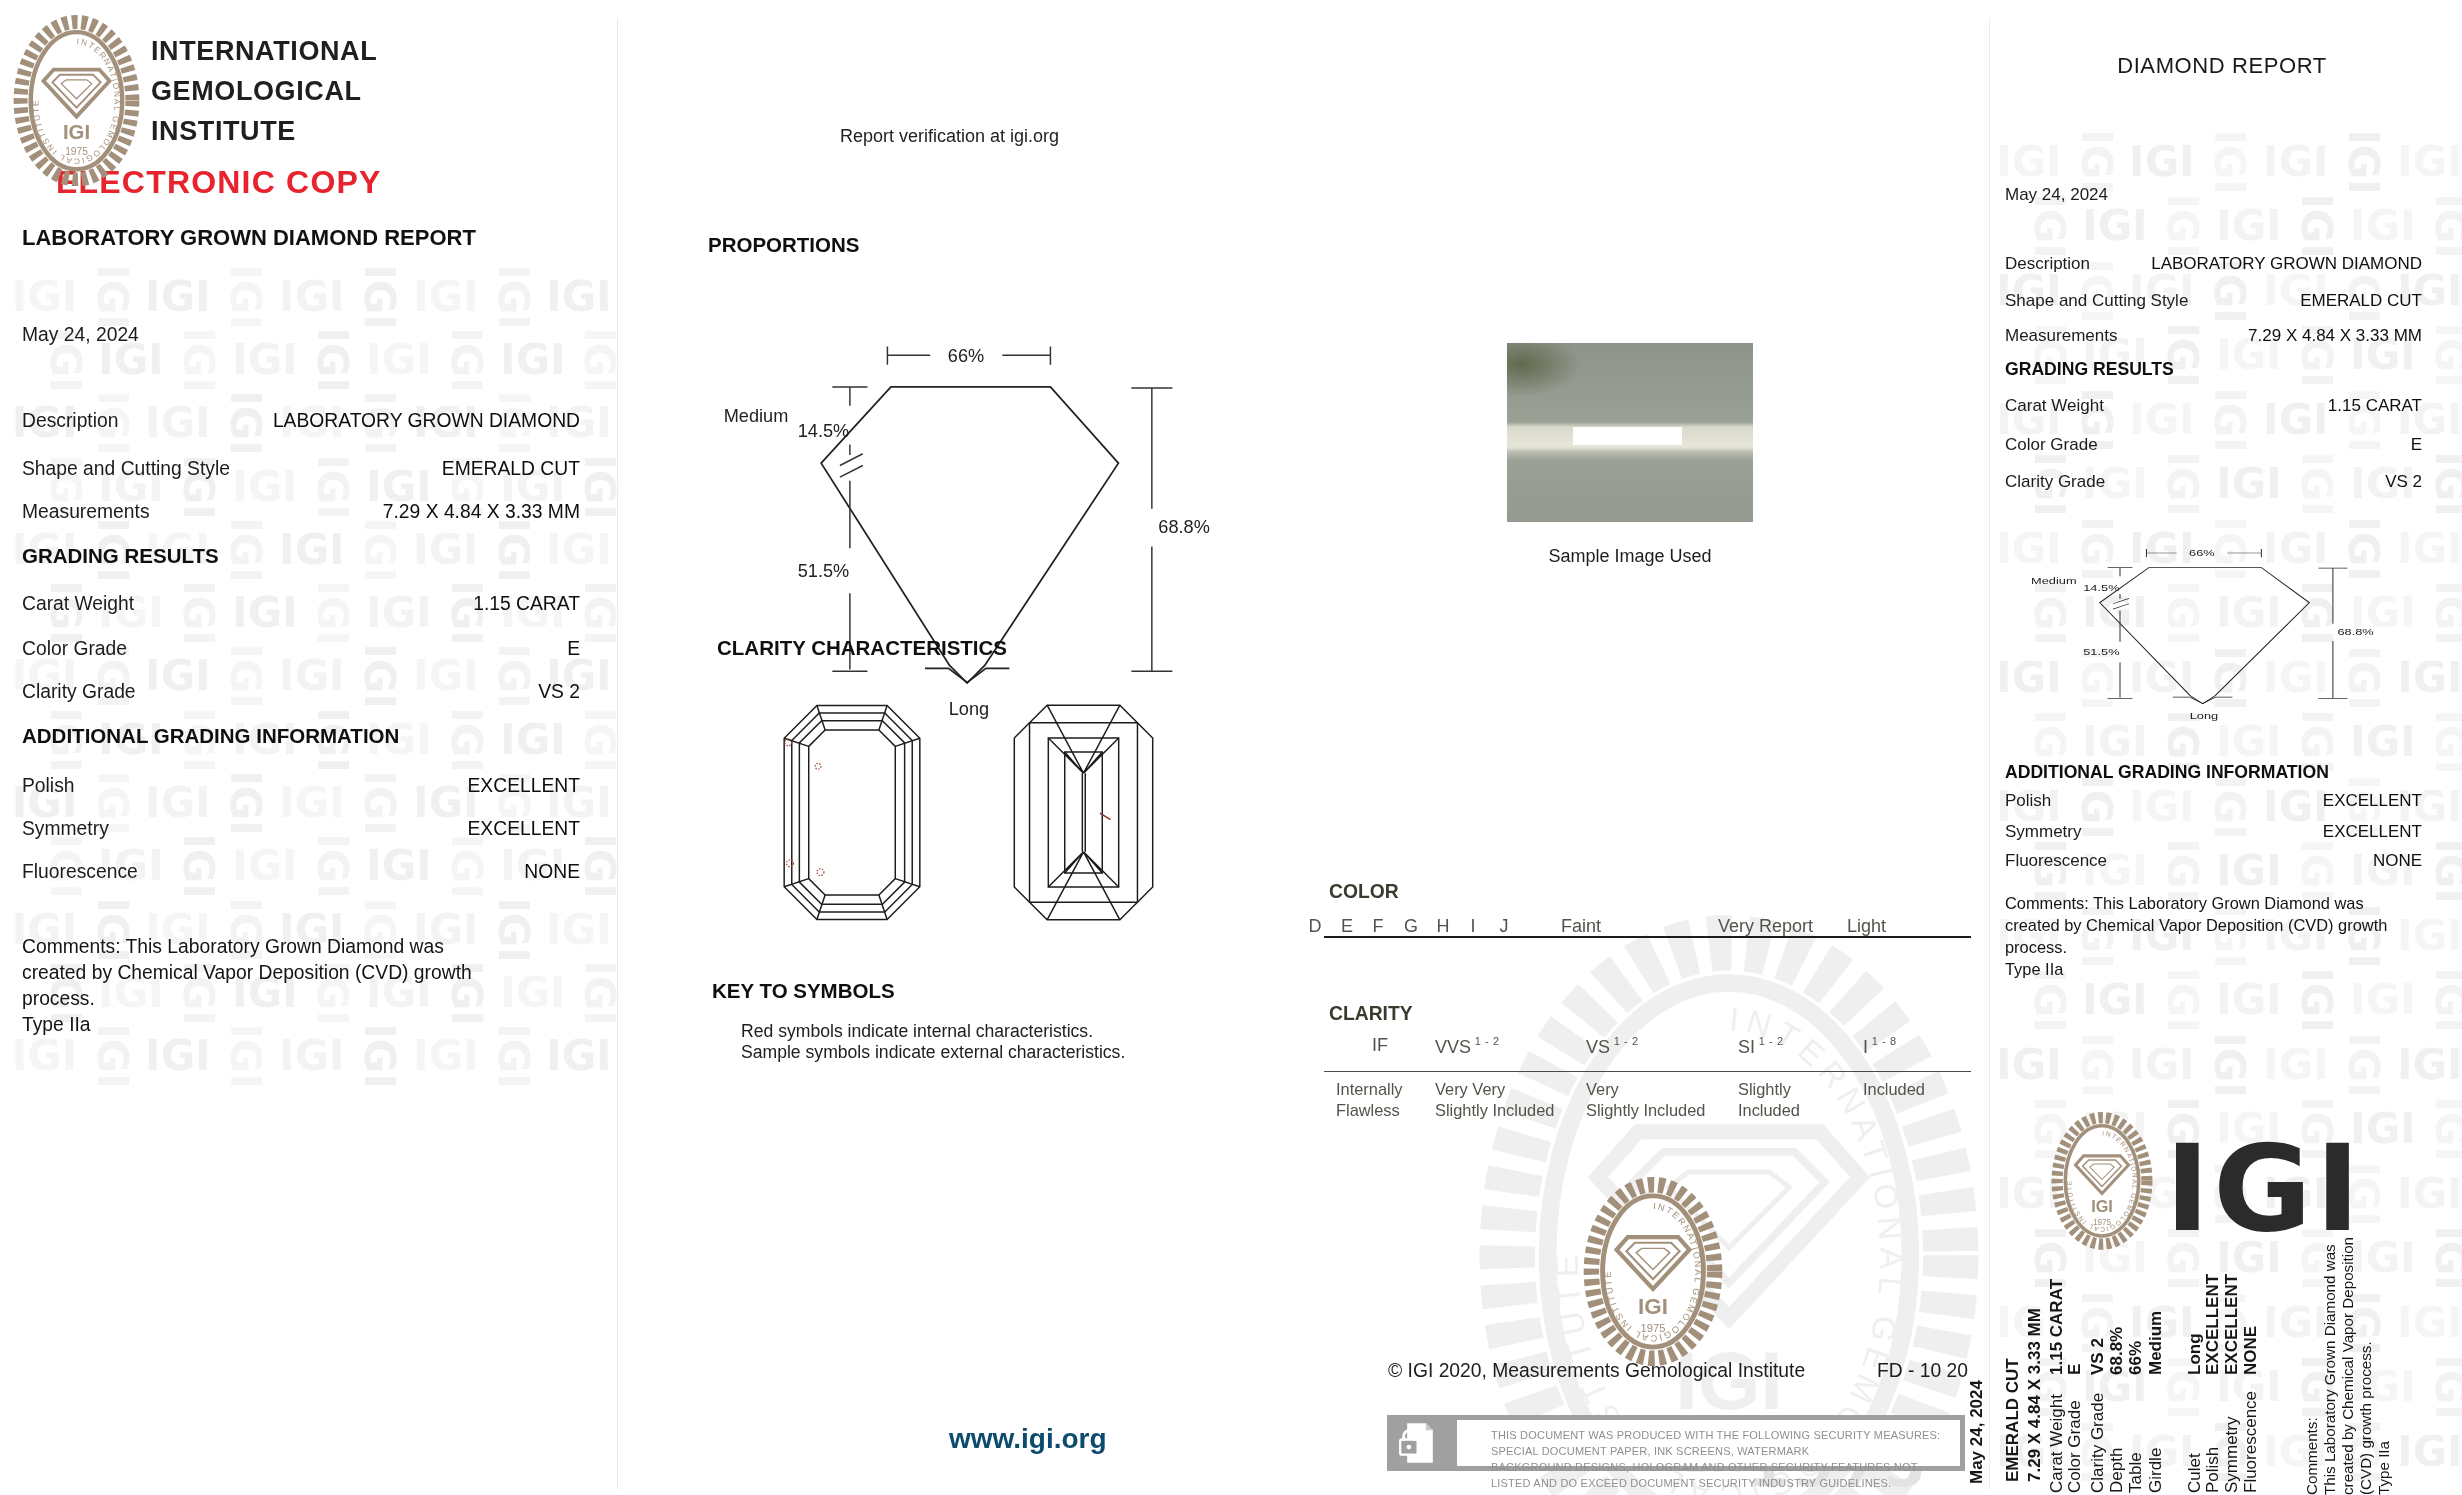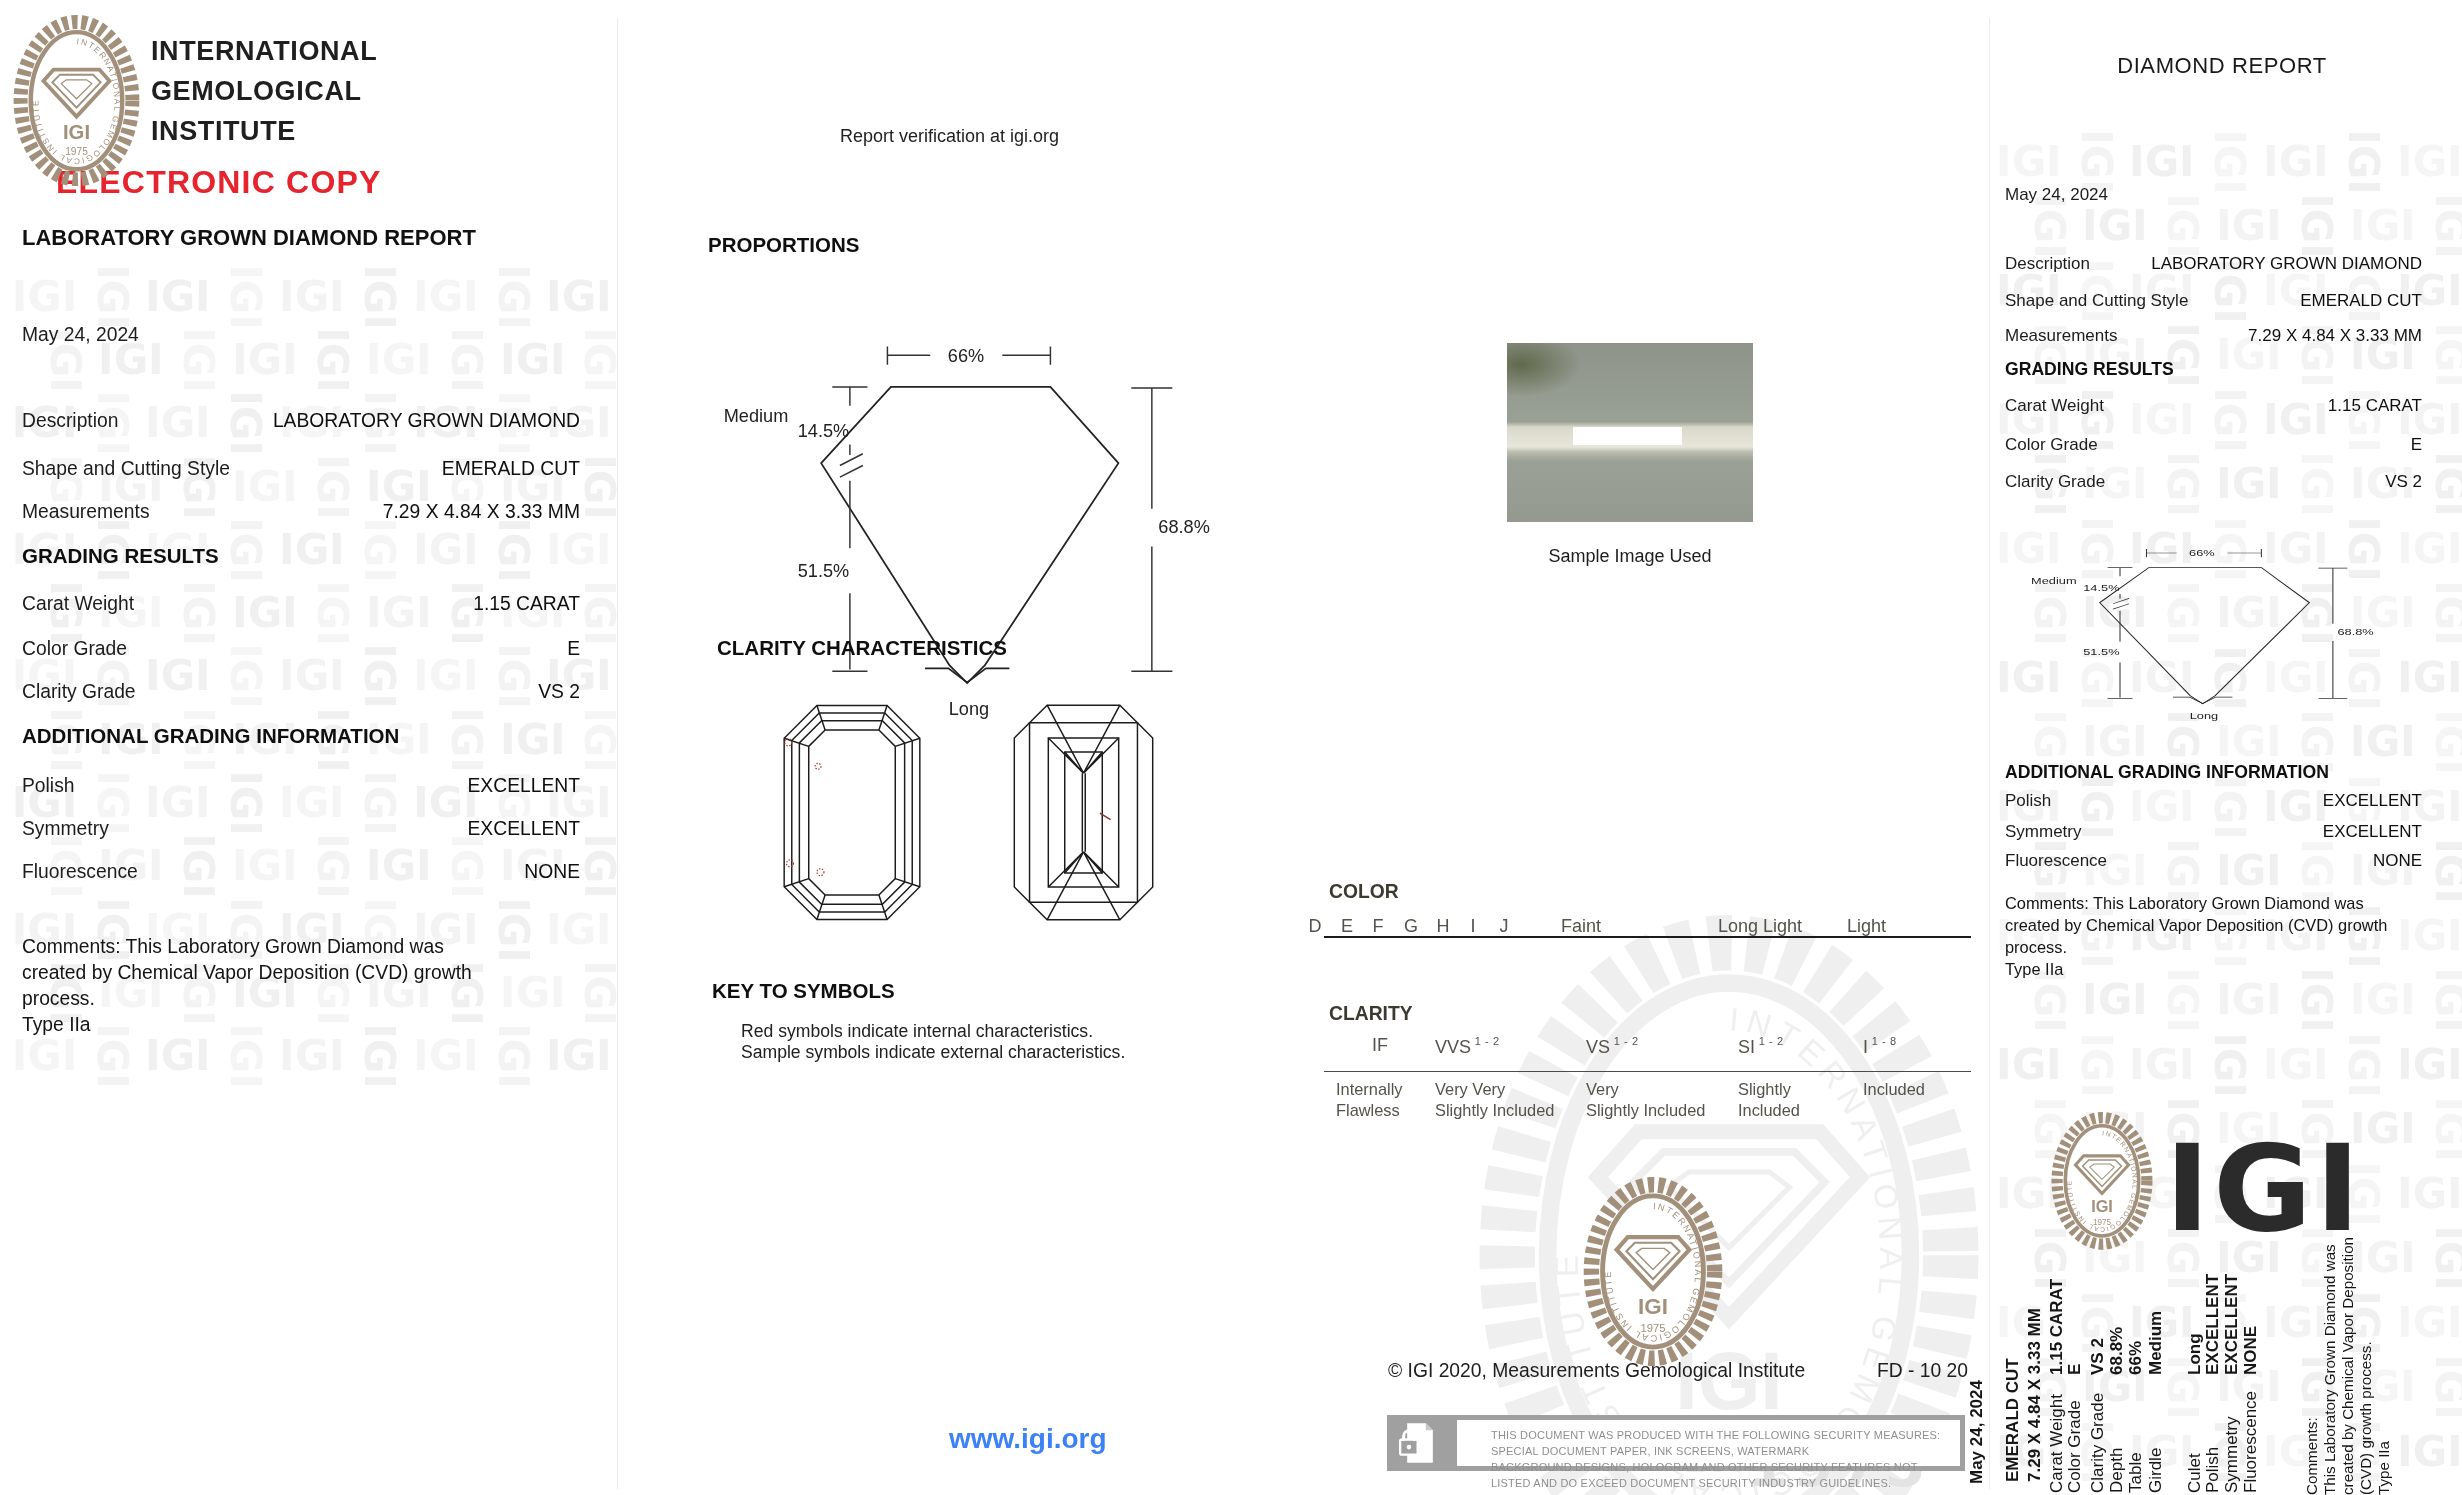--- a/index.html
+++ b/index.html
@@ -24,21 +24,21 @@
   .verif{position:absolute;left:840px;top:126px;font-size:18px;color:#222;z-index:2;}
   .scalehead{position:absolute;left:1329px;font-size:19.3px;font-weight:bold;color:#3c3a2e;z-index:2;}
   .scaleline{position:absolute;left:1324px;width:647px;height:1.8px;background:#1b1b1b;z-index:2;}
   .gradeletter{position:absolute;font-size:18px;color:#55524a;z-index:2;text-align:center;width:23.5px;margin-left:-11.7px;}
   .rangelbl{position:absolute;font-size:18px;color:#55524a;z-index:2;white-space:nowrap;}
   .claritygrade{position:absolute;font-size:18px;color:#55524a;z-index:2;white-space:nowrap;}
   .claritygrade sup{font-size:11px;vertical-align:8.2px;letter-spacing:0.6px;}
   .descline{position:absolute;font-size:16.4px;color:#55524a;z-index:2;white-space:nowrap;}
   .cpyrow{position:absolute;left:1388px;top:1360px;width:580px;display:flex;
           justify-content:space-between;font-size:19.3px;color:#1d1d1d;z-index:2;}
-  .website{position:absolute;left:949px;top:1423px;font-size:28px;font-weight:bold;color:#3b82f6;z-index:2;}
+  .website{position:absolute;left:949px;top:1423px;font-size:28px;font-weight:bold;color:#0c4a6e;z-index:2;}
   .rrow{position:absolute;left:2005px;width:417px;height:23.5px;z-index:2;}
   .rrow .lbl{position:absolute;left:0;top:0;font-size:17px;color:#1c1c1c;white-space:nowrap;}
   .rrow .val{position:absolute;right:0;top:0;font-size:17px;color:#0f0f0f;white-space:nowrap;}
   .rsechead{position:absolute;left:2005px;font-size:17.6px;font-weight:bold;color:#0f0f0f;z-index:2;white-space:nowrap;}
   .rcomments{position:absolute;left:2005px;top:892px;width:417px;font-size:16.4px;line-height:22px;
              white-space:pre-line;color:#141414;z-index:2;}
   .diamondreport{position:absolute;left:2005px;top:53px;width:434px;text-align:center;font-size:22px;
                  font-weight:500;color:#191919;letter-spacing:0.6px;z-index:2;}
   .vtext{position:absolute;transform-origin:0 0;transform:rotate(-90deg);white-space:nowrap;
          font-size:17px;color:#161616;z-index:2;line-height:1;}
@@ -491,21 +491,21 @@
   <div class="scalehead" style="top:881px;">COLOR</div>
   <div id="color-letters">
       <span class="gradeletter" style="left: 1315px; top: 916px;">D</span>
       <span class="gradeletter" style="left: 1347px; top: 916px;">E</span>
       <span class="gradeletter" style="left: 1378px; top: 916px;">F</span>
       <span class="gradeletter" style="left: 1411px; top: 916px;">G</span>
       <span class="gradeletter" style="left: 1443px; top: 916px;">H</span>
       <span class="gradeletter" style="left: 1473px; top: 916px;">I</span>
       <span class="gradeletter" style="left: 1504px; top: 916px;">J</span>
       <span class="rangelbl" style="left: 1561px; top: 916px;">Faint</span>
-      <span class="rangelbl" style="left: 1718px; top: 916px;">Long Light</span>
+      <span class="rangelbl" style="left: 1718px; top: 916px;">Very Report</span>
       <span class="rangelbl" style="left: 1847px; top: 916px;">Light</span>
     </div>
   <div class="scaleline" style="top:936px;"></div>
 
   <div class="scalehead" style="top:1003px;">CLARITY</div>
   <div id="clarity-grades">
       <span class="claritygrade" style="left: 1372px; top: 1035px;"><span>IF</span></span>
       <span class="claritygrade" style="left: 1435px; top: 1035px;"><span>VVS</span><sup> 1 - 2</sup></span>
       <span class="claritygrade" style="left: 1586px; top: 1035px;"><span>VS</span><sup> 1 - 2</sup></span>
       <span class="claritygrade" style="left: 1738px; top: 1035px;"><span>SI</span><sup> 1 - 2</sup></span>

